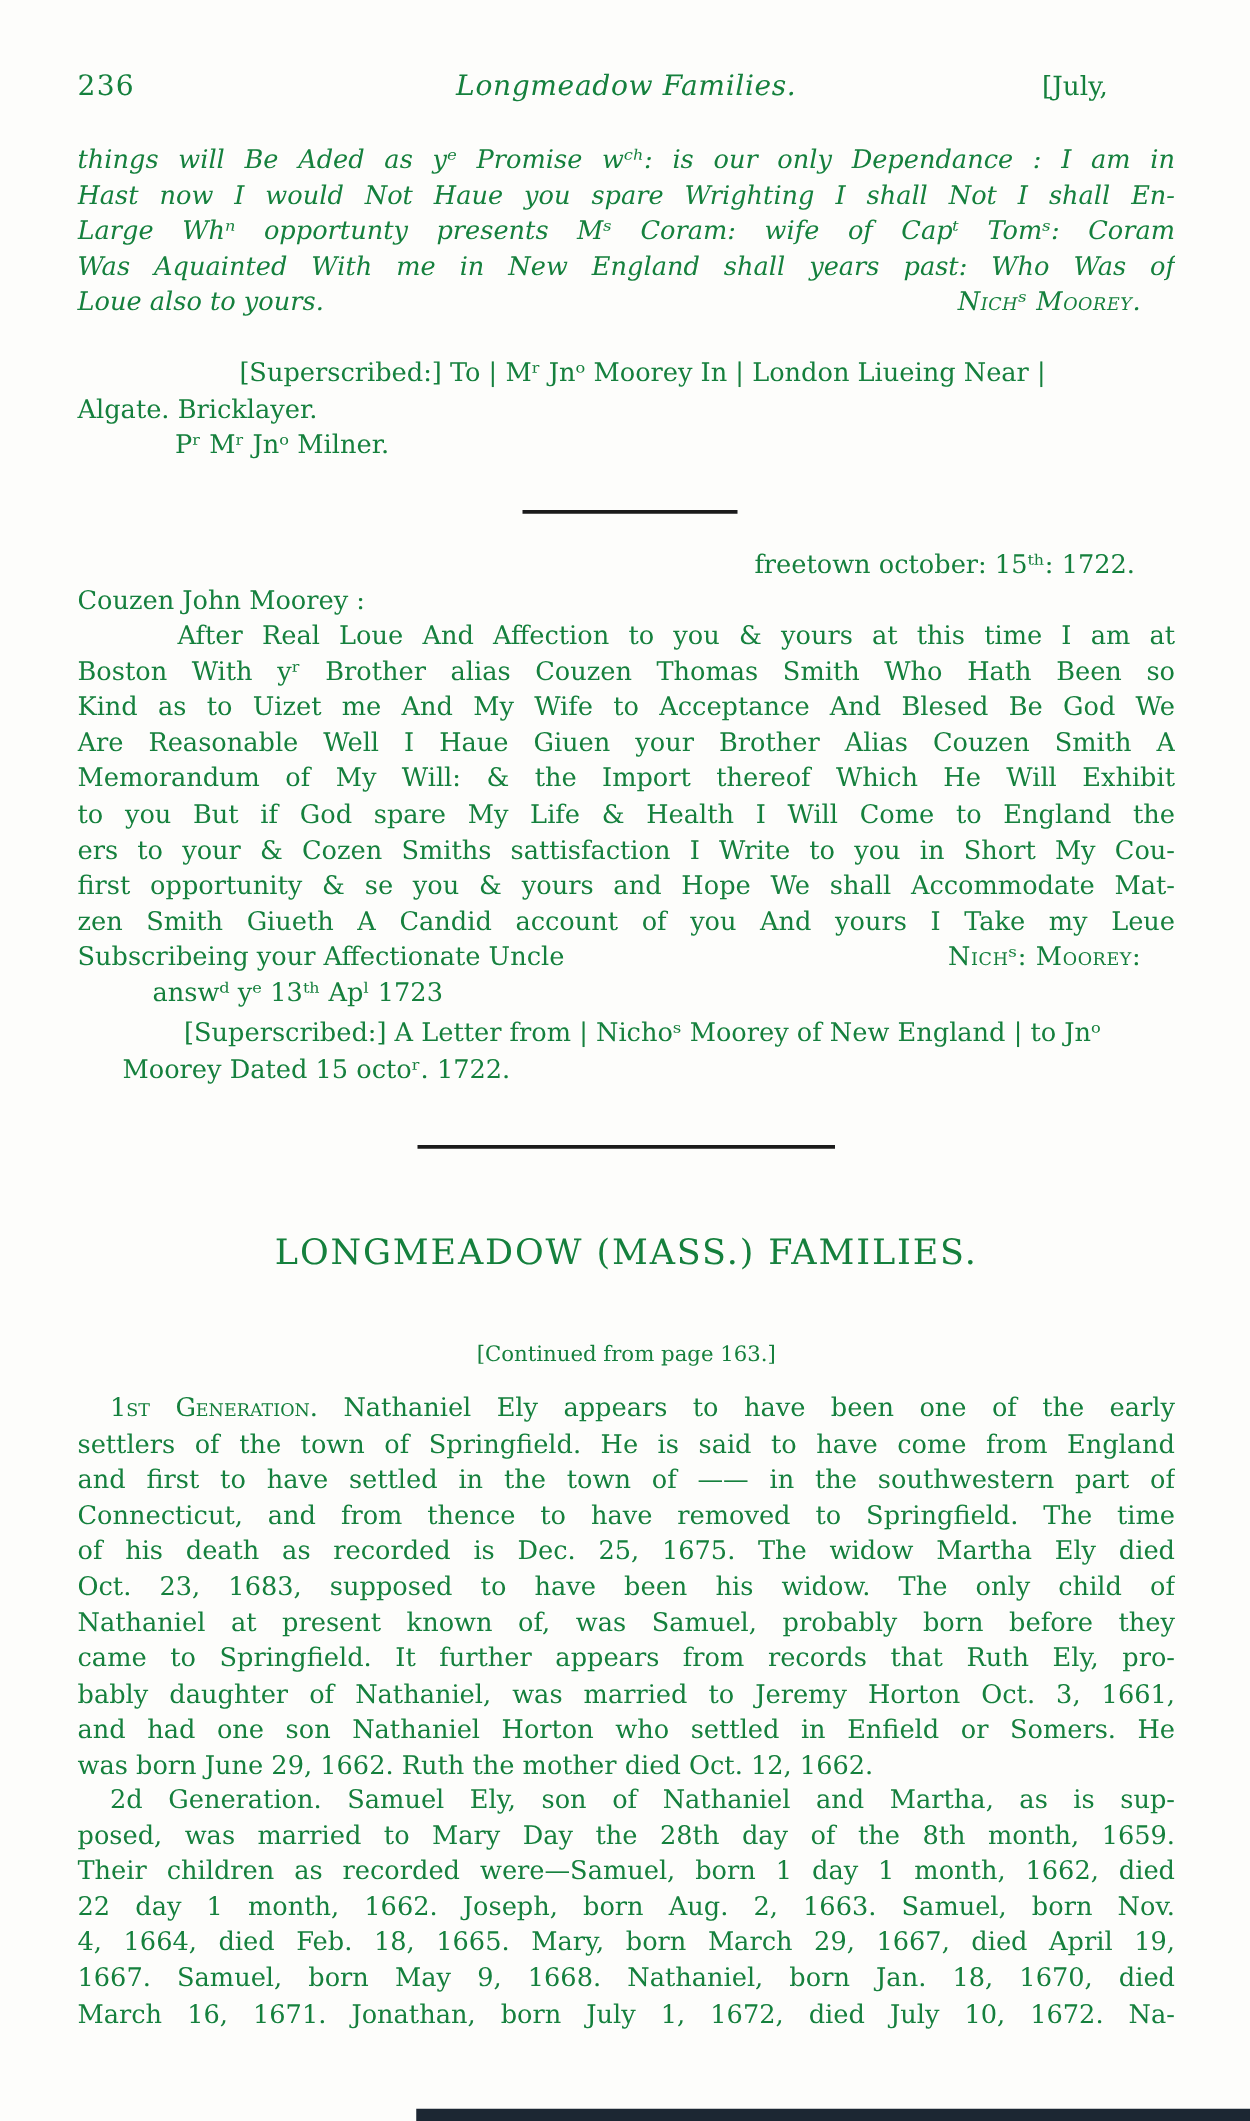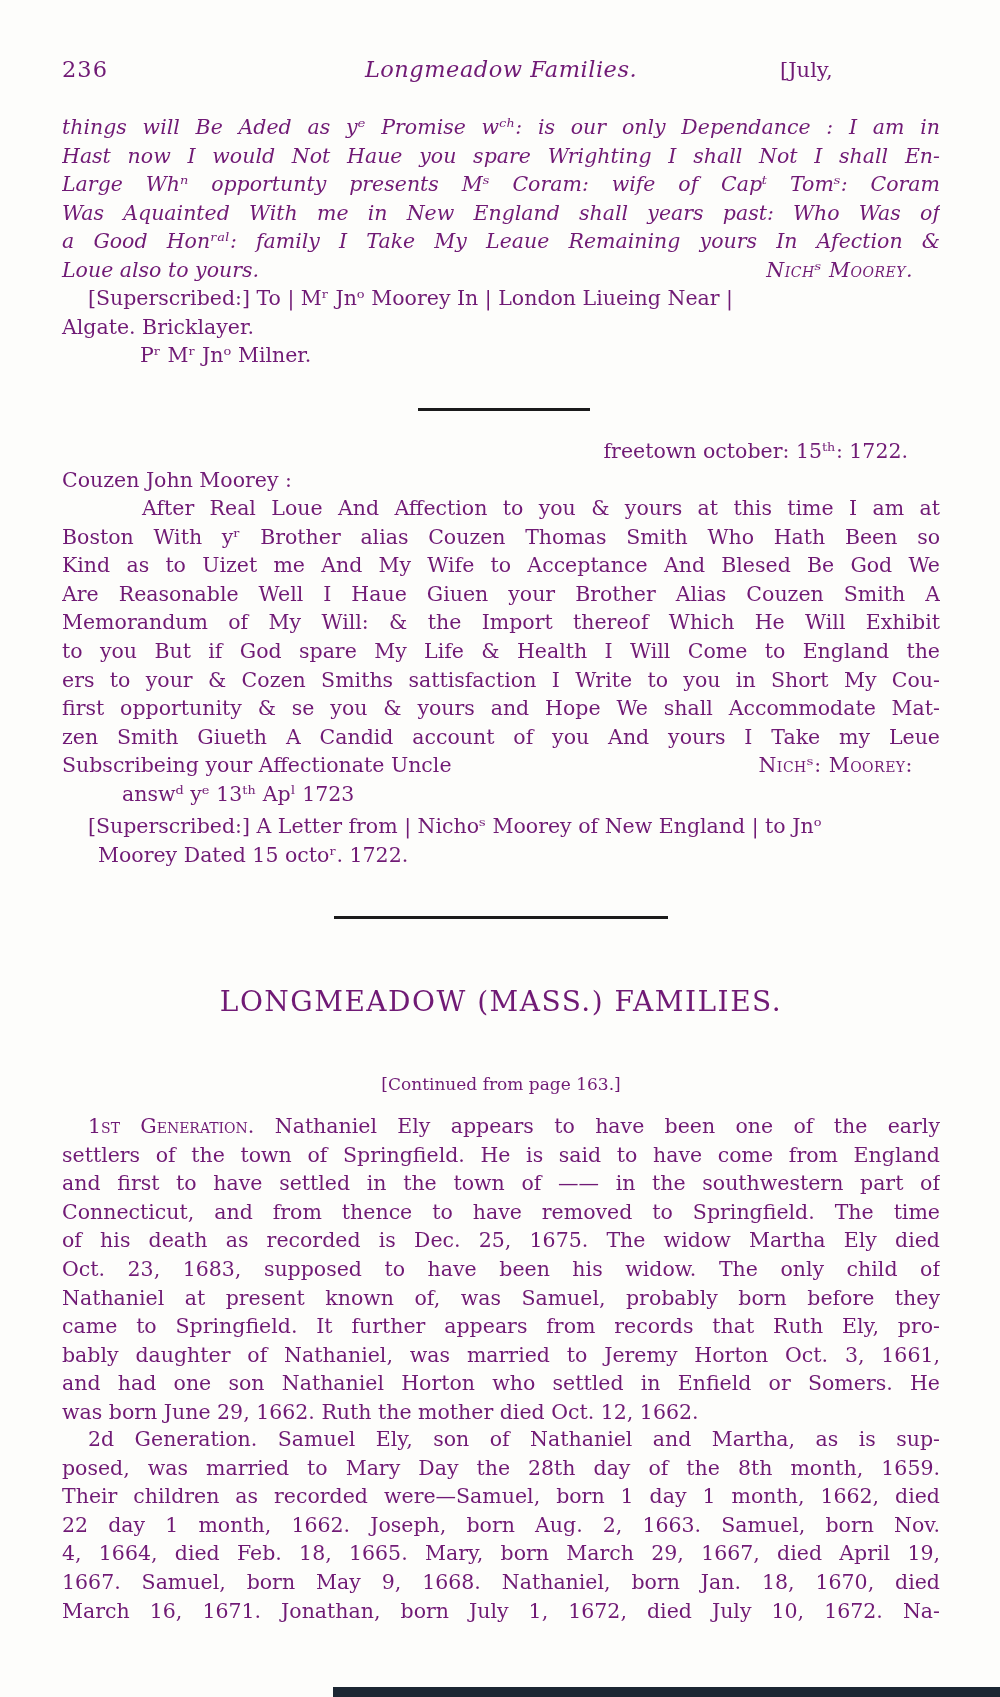--- a/index.html
+++ b/index.html
@@ -1,40 +1,40 @@
 <!DOCTYPE html>
 <html><head>
 <meta charset="utf-8">
 <style>
   html,body { margin:0; padding:0; background:#e8e8e8; }
   .page {
     position:relative;
     width:1000px; height:1697px;
     margin:0 auto;
     background:#fdfdfb;
-    color:#701a75;
+    color:#15803d;
     font-family:"DejaVu Serif","Liberation Serif",serif;
     font-size:20.5px;
     overflow:hidden;
   }
   .col { position:absolute; left:62px; width:878px; }
 
   
   .runhead { top:56px; display:flex; align-items:baseline; }
   .runhead .pnum  { width:160px; font-size:22.5px; letter-spacing:1px; }
   .runhead .rtitle{ flex:1; text-align:center; font-style:italic; font-size:22.5px; letter-spacing:0.5px; }
-  .runhead .rdate { width:160px; text-align:left; font-size:21px; }
+  .runhead .rdate { width:160px; text-align:center; font-size:21px; }
 
   .line { height:28.6px; line-height:28.6px; white-space:nowrap; }
   .jline { white-space:normal; text-align:justify; text-align-last:justify; height:28.6px; line-height:28.6px; overflow:hidden; }
   .sigline { display:flex; justify-content:space-between; height:28.6px; line-height:28.6px; }
   .sc { font-variant:small-caps; }
   .sig { font-variant:small-caps; letter-spacing:0.5px; padding-right:27px; }
 
-  .ind-sup  { padding-left:26px; }
+  .ind-sup  { padding-left:26px;text-align:center; }
   .ind-big  { padding-left:80px; }
   .ind-mil  { padding-left:78px; }
   .ind-ans  { padding-left:60px; }
   .ind-moor { padding-left:36px; }
 
   .rule { position:absolute; background:#1b1b1b; height:3px; }
   .rule1 { top:408px; left:418px; width:172px; }
   .rule2 { top:916px; left:334px; width:334px; }
 
   .dateline { top:437px; text-align:right; padding-right:32px; box-sizing:border-box; }
@@ -65,21 +65,20 @@
     <span class="pnum">236</span>
     <span class="rtitle">Longmeadow Families.</span>
     <span class="rdate">[July,</span>
   </div>
 
   <div class="col letter1">
     <div class="jline">things will Be Aded as yᵉ Promise wᶜʰ: is our only Dependance : I am in</div>
     <div class="jline">Hast now I would Not Haue you spare Wrighting I shall Not I shall En-</div>
     <div class="jline">Large Whⁿ opportunty presents Mˢ Coram: wife of Capᵗ Tomˢ: Coram</div>
     <div class="jline">Was Aquainted With me in New England shall years past: Who Was of</div>
-    <div class="jline">a Good Honʳᵃˡ: family I Take My Leaue Remaining yours In Afection &amp;</div>
     <div class="sigline">
       <span>Loue also to yours.</span>
       <span class="sig">Nichˢ Moorey.</span>
     </div>
   </div>
 
   <div class="col supersc1">
     <div class="line ind-sup">[Superscribed:]   To | Mʳ Jnᵒ Moorey In | London Liueing Near |</div>
     <div class="line">Algate.   Bricklayer.</div>
     <div class="line ind-mil">Pʳ Mʳ Jnᵒ Milner.</div>

